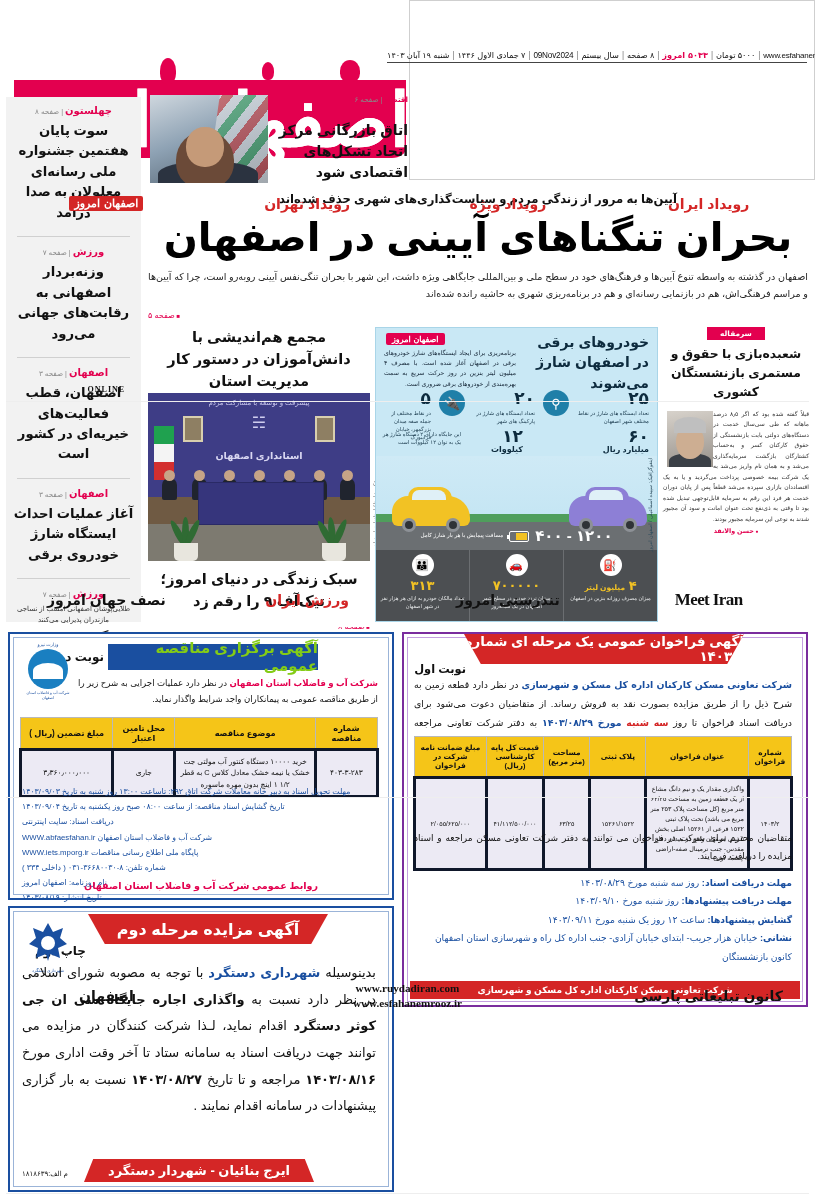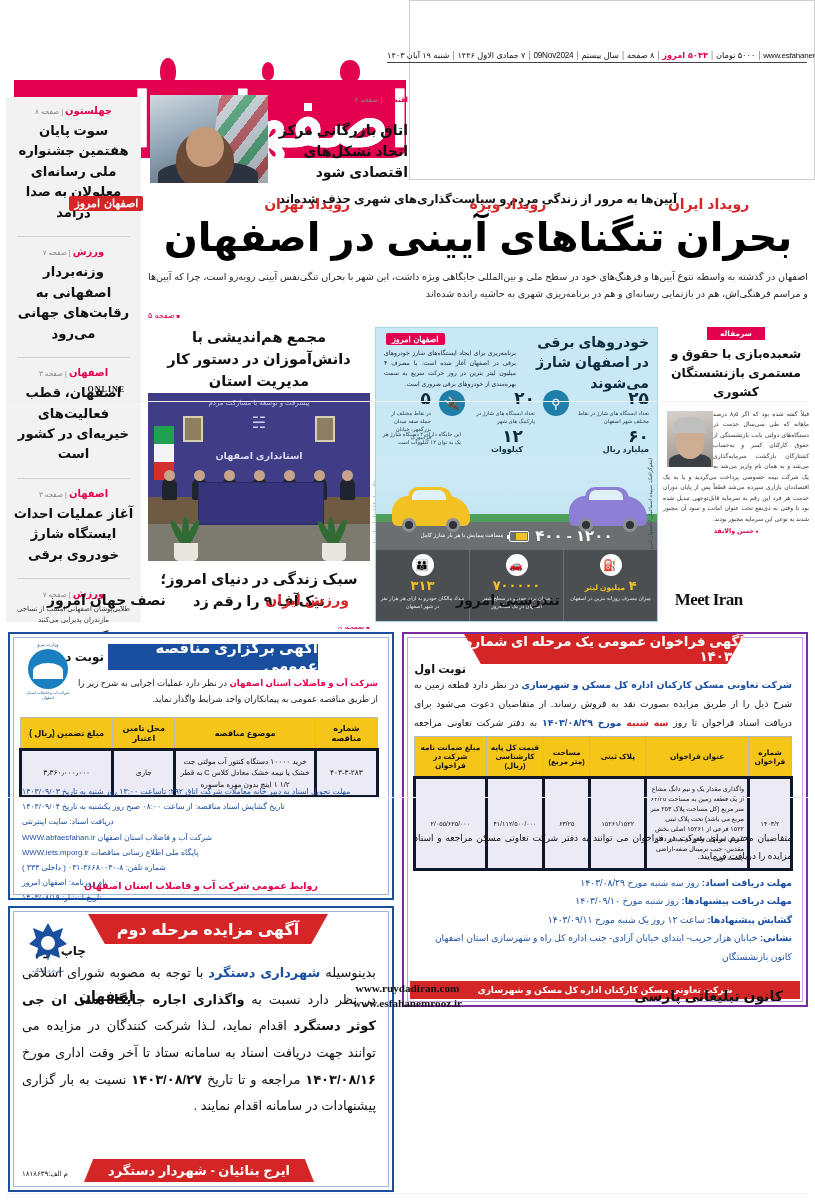--- a/index.html
+++ b/index.html
@@ -289,21 +289,21 @@
   
   .ad {
     position:absolute; background:#fff; border: 2px solid #1a4fa0;
   }
   .ad-inner { position:absolute; inset: 3px; border:1px solid #9bb4d8; }
 
   
   #ad-water { top: 632px; left: 8px; width: 386px; height: 268px; }
   #ad-water .banner {
     position:absolute; top: 10px; right: 74px; width: 210px; height: 26px;
-    background:#1a4fa0; color:#ffffff; font-size:15px; font-weight:bold;
+    background:#1a4fa0; color:#84cc16; font-size:15px; font-weight:bold;
     display:flex; align-items:center; justify-content:center; letter-spacing:-0.5px;
   }
   #ad-water .nobat {
     position:absolute; top: 16px; right: 288px; font-size: 12px; font-weight:bold; color:#111;
   }
   #ad-water .logo {
     position:absolute; top: 8px; left: 12px; width: 52px; text-align:center;
   }
   #ad-water .logo .circle {
     width: 40px; height: 40px; border-radius:50%; background:#1a7fc1; margin: 2px auto 0;

